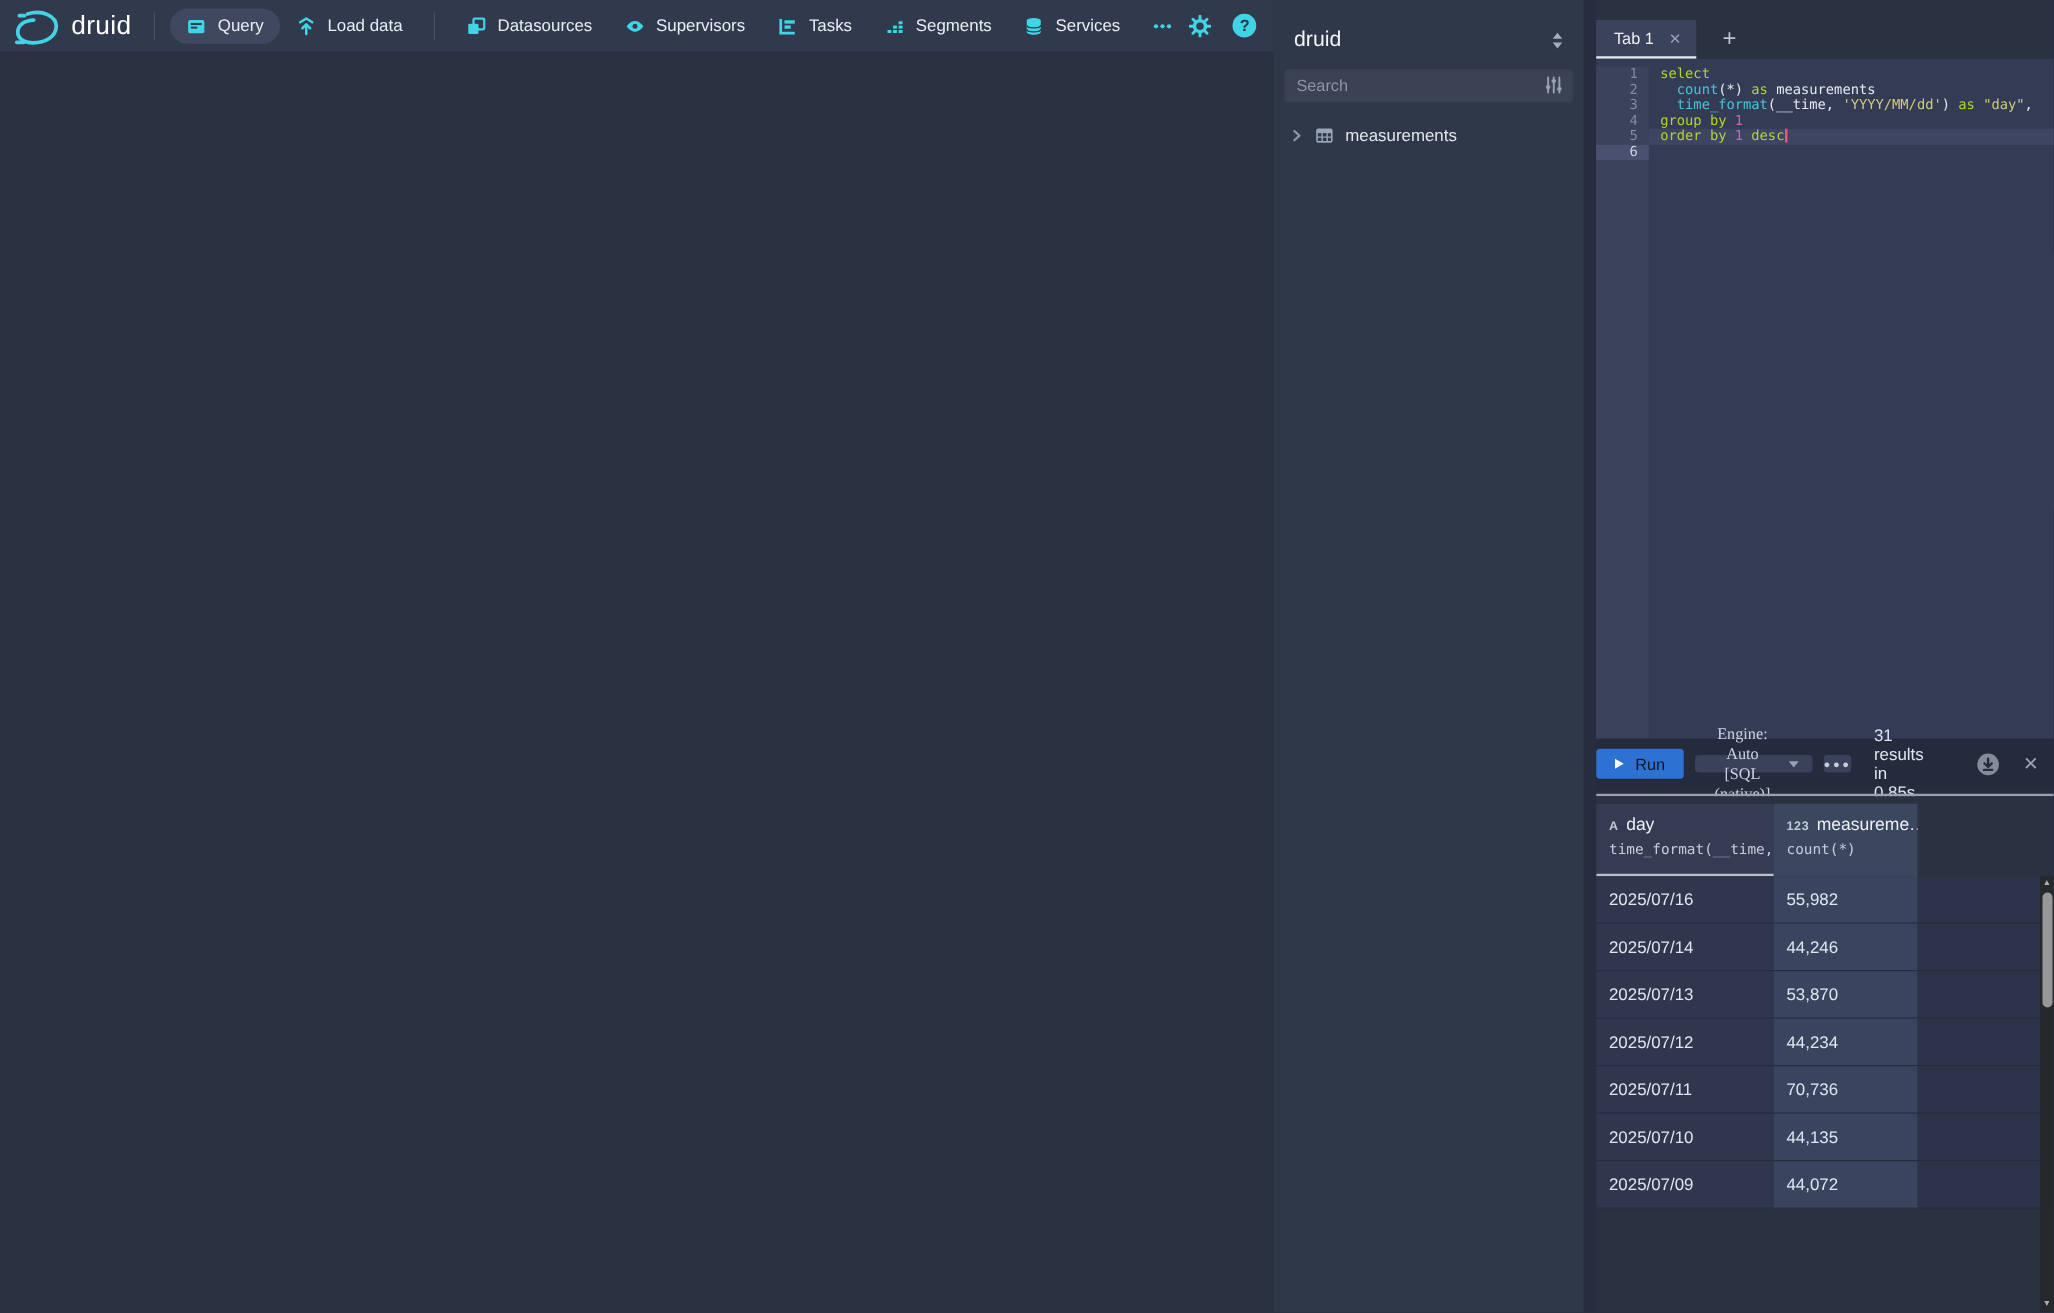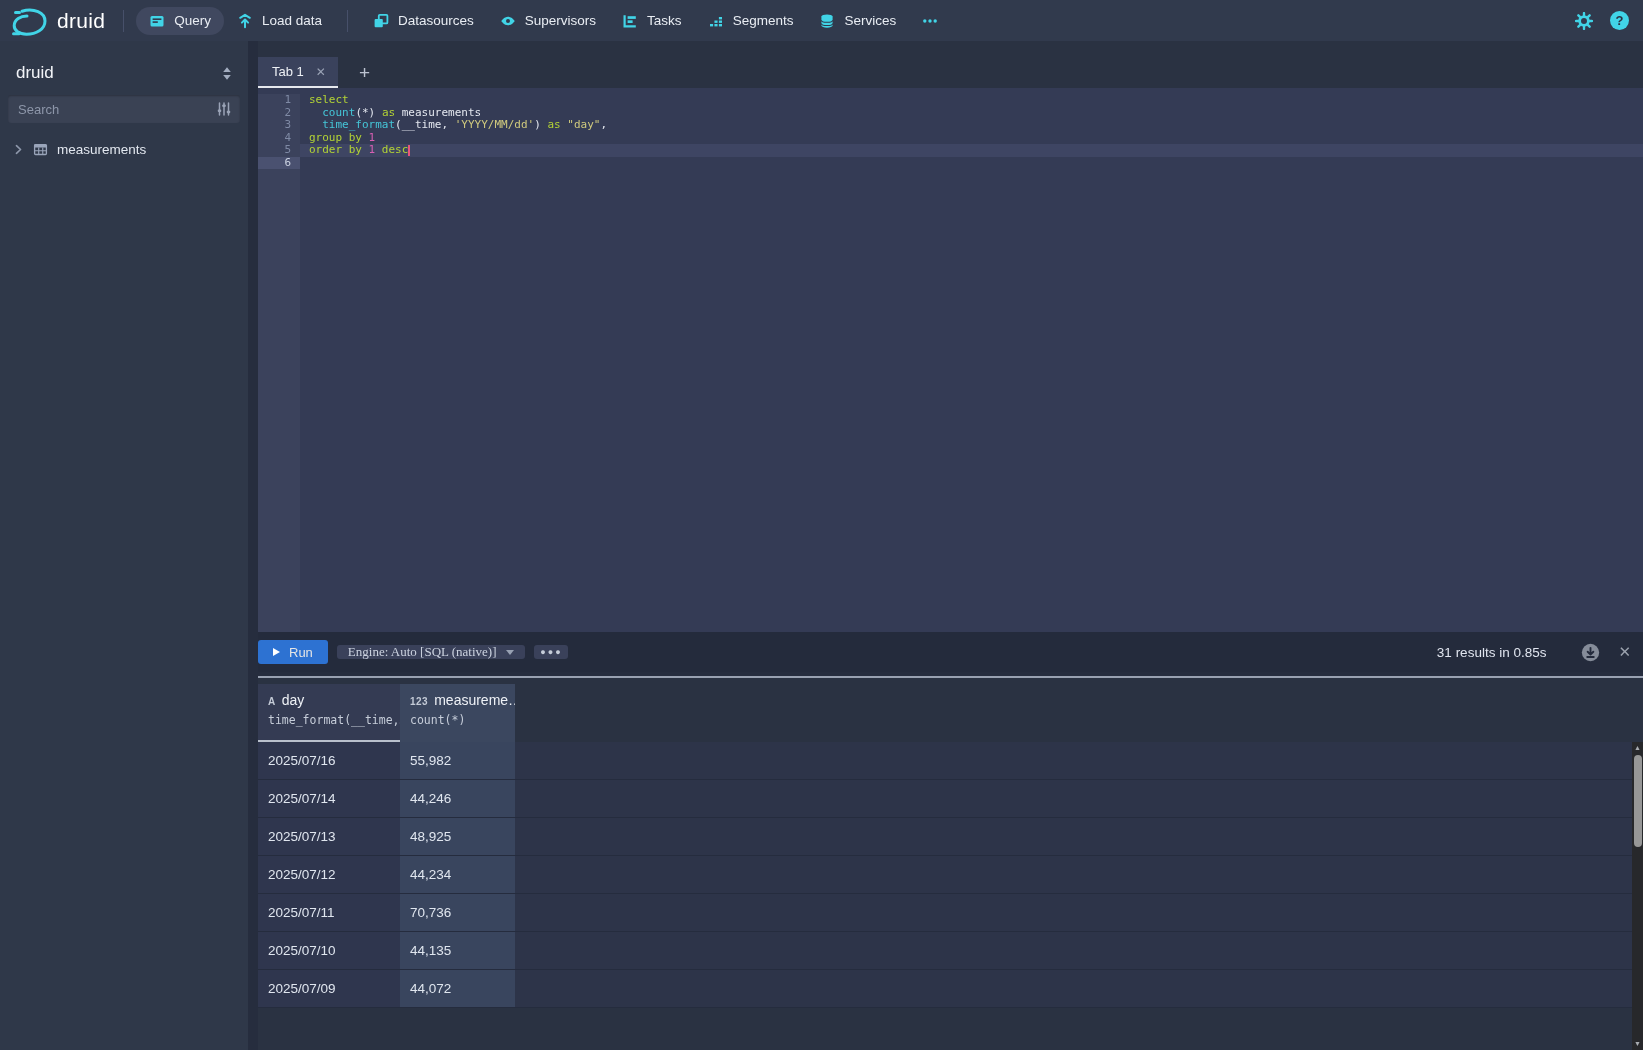--- a/index.html
+++ b/index.html
@@ -1,18 +1,18 @@
 <!DOCTYPE html>
 <html><head>
 <meta charset="utf-8">
 <style>
   * { margin:0; padding:0; box-sizing:border-box; }
   html,body { width:1643px; height:1050px; overflow:hidden; }
   body { font-family:"Liberation Sans", sans-serif; background:#2a3242; color:#e3e8f0; }
-  .app { width:1643px; height:1050px; display:flex; flex-direction:column; }
+  .app { width:1643px; height:1050px; display:flex; }
 
   
   .nav { height:41px; background:#313a4d; display:flex; align-items:center; justify-content:space-between; padding:0 14px 0 10px; flex:none; }
   .nav-left { display:flex; align-items:center; }
   .logo { display:flex; align-items:center; gap:7px; margin-right:6px; cursor:pointer; }
   .logo-text { font-size:21px; color:#ffffff; letter-spacing:.3px; }
   .vdiv { width:1px; height:22px; background:#47506a; margin:0 12px; }
   .nav-item { display:flex; align-items:center; gap:9px; padding:0 13px; height:28px; color:#e9edf3; font-size:13.5px; border-radius:15px; cursor:pointer; white-space:nowrap; }
   .nav-item.pill { background:#40485f; }
   .nav-item svg, .nav-right svg { color:#41d4e7; flex:none; }
@@ -48,21 +48,21 @@
   .gut-line { height:12.5px; padding-right:9px; }
   .gut-line.active { background:#4a5170; color:#ccd3e2; }
   .codearea { flex:1; min-width:0; color:#e4e8f0; }
   .code-line { height:12.5px; white-space:pre; padding-left:9px; }
   .code-line.active { background:#3e4563; }
   .tk-kw { color:#b3d335; } .tk-fn { color:#45c6d8; } .tk-str { color:#d0ca7e; } .tk-num { color:#d75fb3; } .tk-pl { color:#e4e8f0; }
   .cursor { display:inline-block; width:2px; height:11px; background:#e8567c; vertical-align:middle; }
 
   
   .runbar { height:40px; flex:none; background:#242b3c; display:flex; align-items:center; gap:9px; padding-right:9px; }
-  .run-btn { height:22px; padding:12px 15px; background:#2d72d2; border:none; border-radius:3px; color:#e5e5e5; font-size:13px; display:flex; align-items:center; gap:9px; cursor:pointer; font-family:"Liberation Sans",sans-serif; }
+  .run-btn { height:22px; padding:12px 15px; background:#2d72d2; border:none; border-radius:3px; color:#0f172a; font-size:13px; display:flex; align-items:center; gap:9px; cursor:pointer; font-family:"Liberation Sans",sans-serif; }
   .play-tri { width:0; height:0; border-left:7px solid #fff; border-top:4.5px solid transparent; border-bottom:4.5px solid transparent; }
   .engine-btn, .more-btn { height:14px; background:#3a415a; border:none; border-radius:3px; color:#ccd3e0; font-size:13px; display:flex; align-items:center; cursor:pointer; font-family:Liberation Serif, serif; }
   .engine-btn { padding:0 11px; gap:10px; }
   .caret-down { width:0; height:0; border-top:5px solid #98a1b2; border-left:4.5px solid transparent; border-right:4.5px solid transparent; }
   .more-btn { width:34px; justify-content:center; font-size:9px; letter-spacing:2px; color:#c6cdd9; }
   .run-spacer { flex:1; }
   .summary { color:#e0e5ef; font-size:13.5px; margin-right:26px; }
   .dl-btn { display:flex; cursor:pointer; }
   .x-btn { color:#9aa1ad; font-size:15px; cursor:pointer; padding:0 3px; margin-left:6px; }
 
@@ -315,21 +315,21 @@
               <div class="td td-count">55,982</div>
               <div class="td td-fill"></div>
             </div>
             <div class="trow">
               <div class="td td-day">2025/07/14</div>
               <div class="td td-count">44,246</div>
               <div class="td td-fill"></div>
             </div>
             <div class="trow">
               <div class="td td-day">2025/07/13</div>
-              <div class="td td-count">48,925</div>
+              <div class="td td-count">53,870</div>
               <div class="td td-fill"></div>
             </div>
             <div class="trow">
               <div class="td td-day">2025/07/12</div>
               <div class="td td-count">44,234</div>
               <div class="td td-fill"></div>
             </div>
             <div class="trow">
               <div class="td td-day">2025/07/11</div>
               <div class="td td-count">70,736</div>

